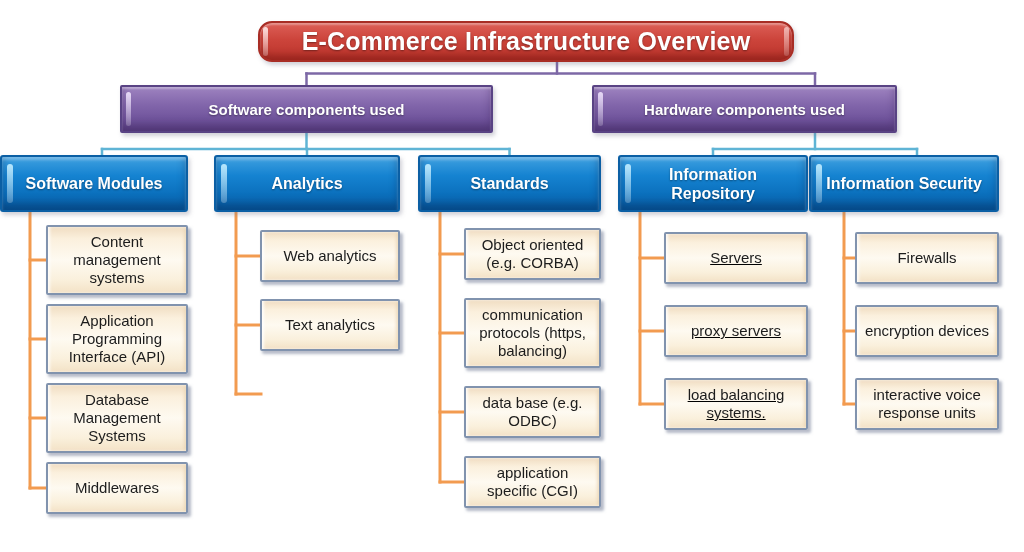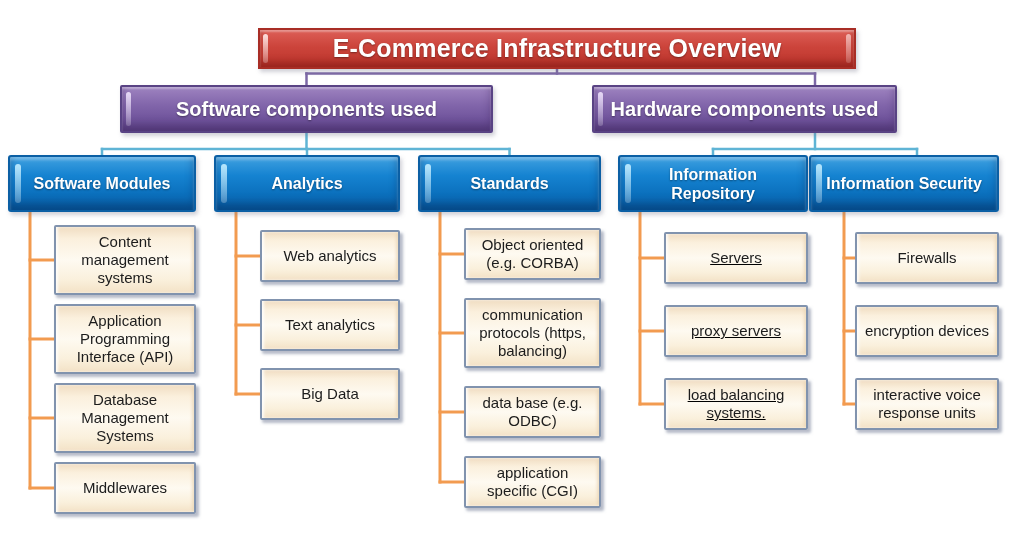--- a/index.html
+++ b/index.html
@@ -4,54 +4,53 @@
 <style>
   html,body{margin:0;padding:0;background:#ffffff;}
   .canvas{
     position:relative;width:1024px;height:552px;background:#ffffff;overflow:hidden;
     font-family:"Liberation Sans","DejaVu Sans",sans-serif;
   }
   .canvas *{box-sizing:border-box;}
   #connectors{position:absolute;left:0;top:0;width:1024px;height:552px;z-index:0;pointer-events:none;}
 
   .title-box{
-    position:absolute;left:258px;top:21px;width:598px;height:41px;z-index:2;
+    position:absolute;left:258px;top:21px;width:536px;height:41px;z-index:2;
     background:linear-gradient(180deg,#dd5f57 0%,#cc443b 45%,#bb342b 100%);
-    border:2px solid #a82d25;border-radius:0;
+    border:2px solid #a82d25;border-radius:14px;
     display:flex;align-items:center;justify-content:center;
     color:#ffffff;font-size:25px;font-weight:bold;letter-spacing:.2px;
     text-shadow:0 1px 2px rgba(0,0,0,.4);
     box-shadow:2px 3px 4px rgba(120,120,140,.35), inset 0 2px 2px rgba(255,255,255,.35), inset 0 -5px 7px rgba(90,10,5,.35);
-    margin-top:7px;
   }
   .title-box::before,.title-box::after{
     content:'';position:absolute;top:4px;bottom:4px;width:5px;border-radius:3px;
     background:linear-gradient(180deg,rgba(255,230,228,.95),rgba(255,255,255,.25));
   }
   .title-box::before{left:3px;}
   .title-box::after{right:3px;opacity:.7;}
 
   .branch-header{
     position:absolute;top:85px;height:48px;z-index:2;
     background:linear-gradient(180deg,#9e83c0 0%,#8266ab 40%,#6f539b 75%,#644a8e 100%);
     border:2px solid #594384;border-radius:2px;
     display:flex;align-items:center;justify-content:center;
-    color:#ffffff;font-size:20px;font-weight:bold;
+    color:#ffffff;font-size:15px;font-weight:bold;
     text-shadow:0 1px 2px rgba(0,0,0,.4);
     box-shadow:2px 3px 4px rgba(120,120,140,.35), inset 0 2px 2px rgba(255,255,255,.35), inset 0 -6px 8px rgba(40,15,70,.35);
   }
   .branch-header::before{
     content:'';position:absolute;left:4px;top:5px;bottom:5px;width:5px;border-radius:3px;
     background:linear-gradient(180deg,rgba(235,222,250,.95),rgba(255,255,255,.2));
   }
   .b0{left:120px;width:373px;}
   .b1{left:592px;width:305px;}
 
   .group{position:absolute;top:155px;z-index:1;}
-  .g1{left:8px;width:188px;}
+  .g1{left:0;width:188px;}
   .g2{left:214px;width:186px;}
   .g3{left:418px;width:183px;}
   .g4{left:618px;width:190px;}
   .g5{left:809px;width:190px;}
 
   .group-header{
     position:relative;height:57px;width:100%;
     background:linear-gradient(180deg,#3fa0e0 0%,#1583d1 35%,#0b70bd 70%,#0a65ad 100%);
     border:2px solid #0b5fa4;border-radius:3px;
     display:flex;align-items:center;justify-content:center;text-align:center;
@@ -138,21 +137,20 @@
       <div class="item">Database Management Systems</div>
       <div class="item">Middlewares</div>
     </div>
   </div>
 
   <div class="group g2">
     <div class="group-header">Analytics</div>
     <div class="items">
       <div class="item">Web analytics</div>
       <div class="item">Text analytics</div>
-      <div class="item">Big Data</div>
     </div>
   </div>
 
   <div class="group g3">
     <div class="group-header">Standards</div>
     <div class="items">
       <div class="item">Object oriented (e.g. CORBA)</div>
       <div class="item">communication protocols (https, balancing)</div>
       <div class="item">data base (e.g. ODBC)</div>
       <div class="item">application specific (CGI)</div>

